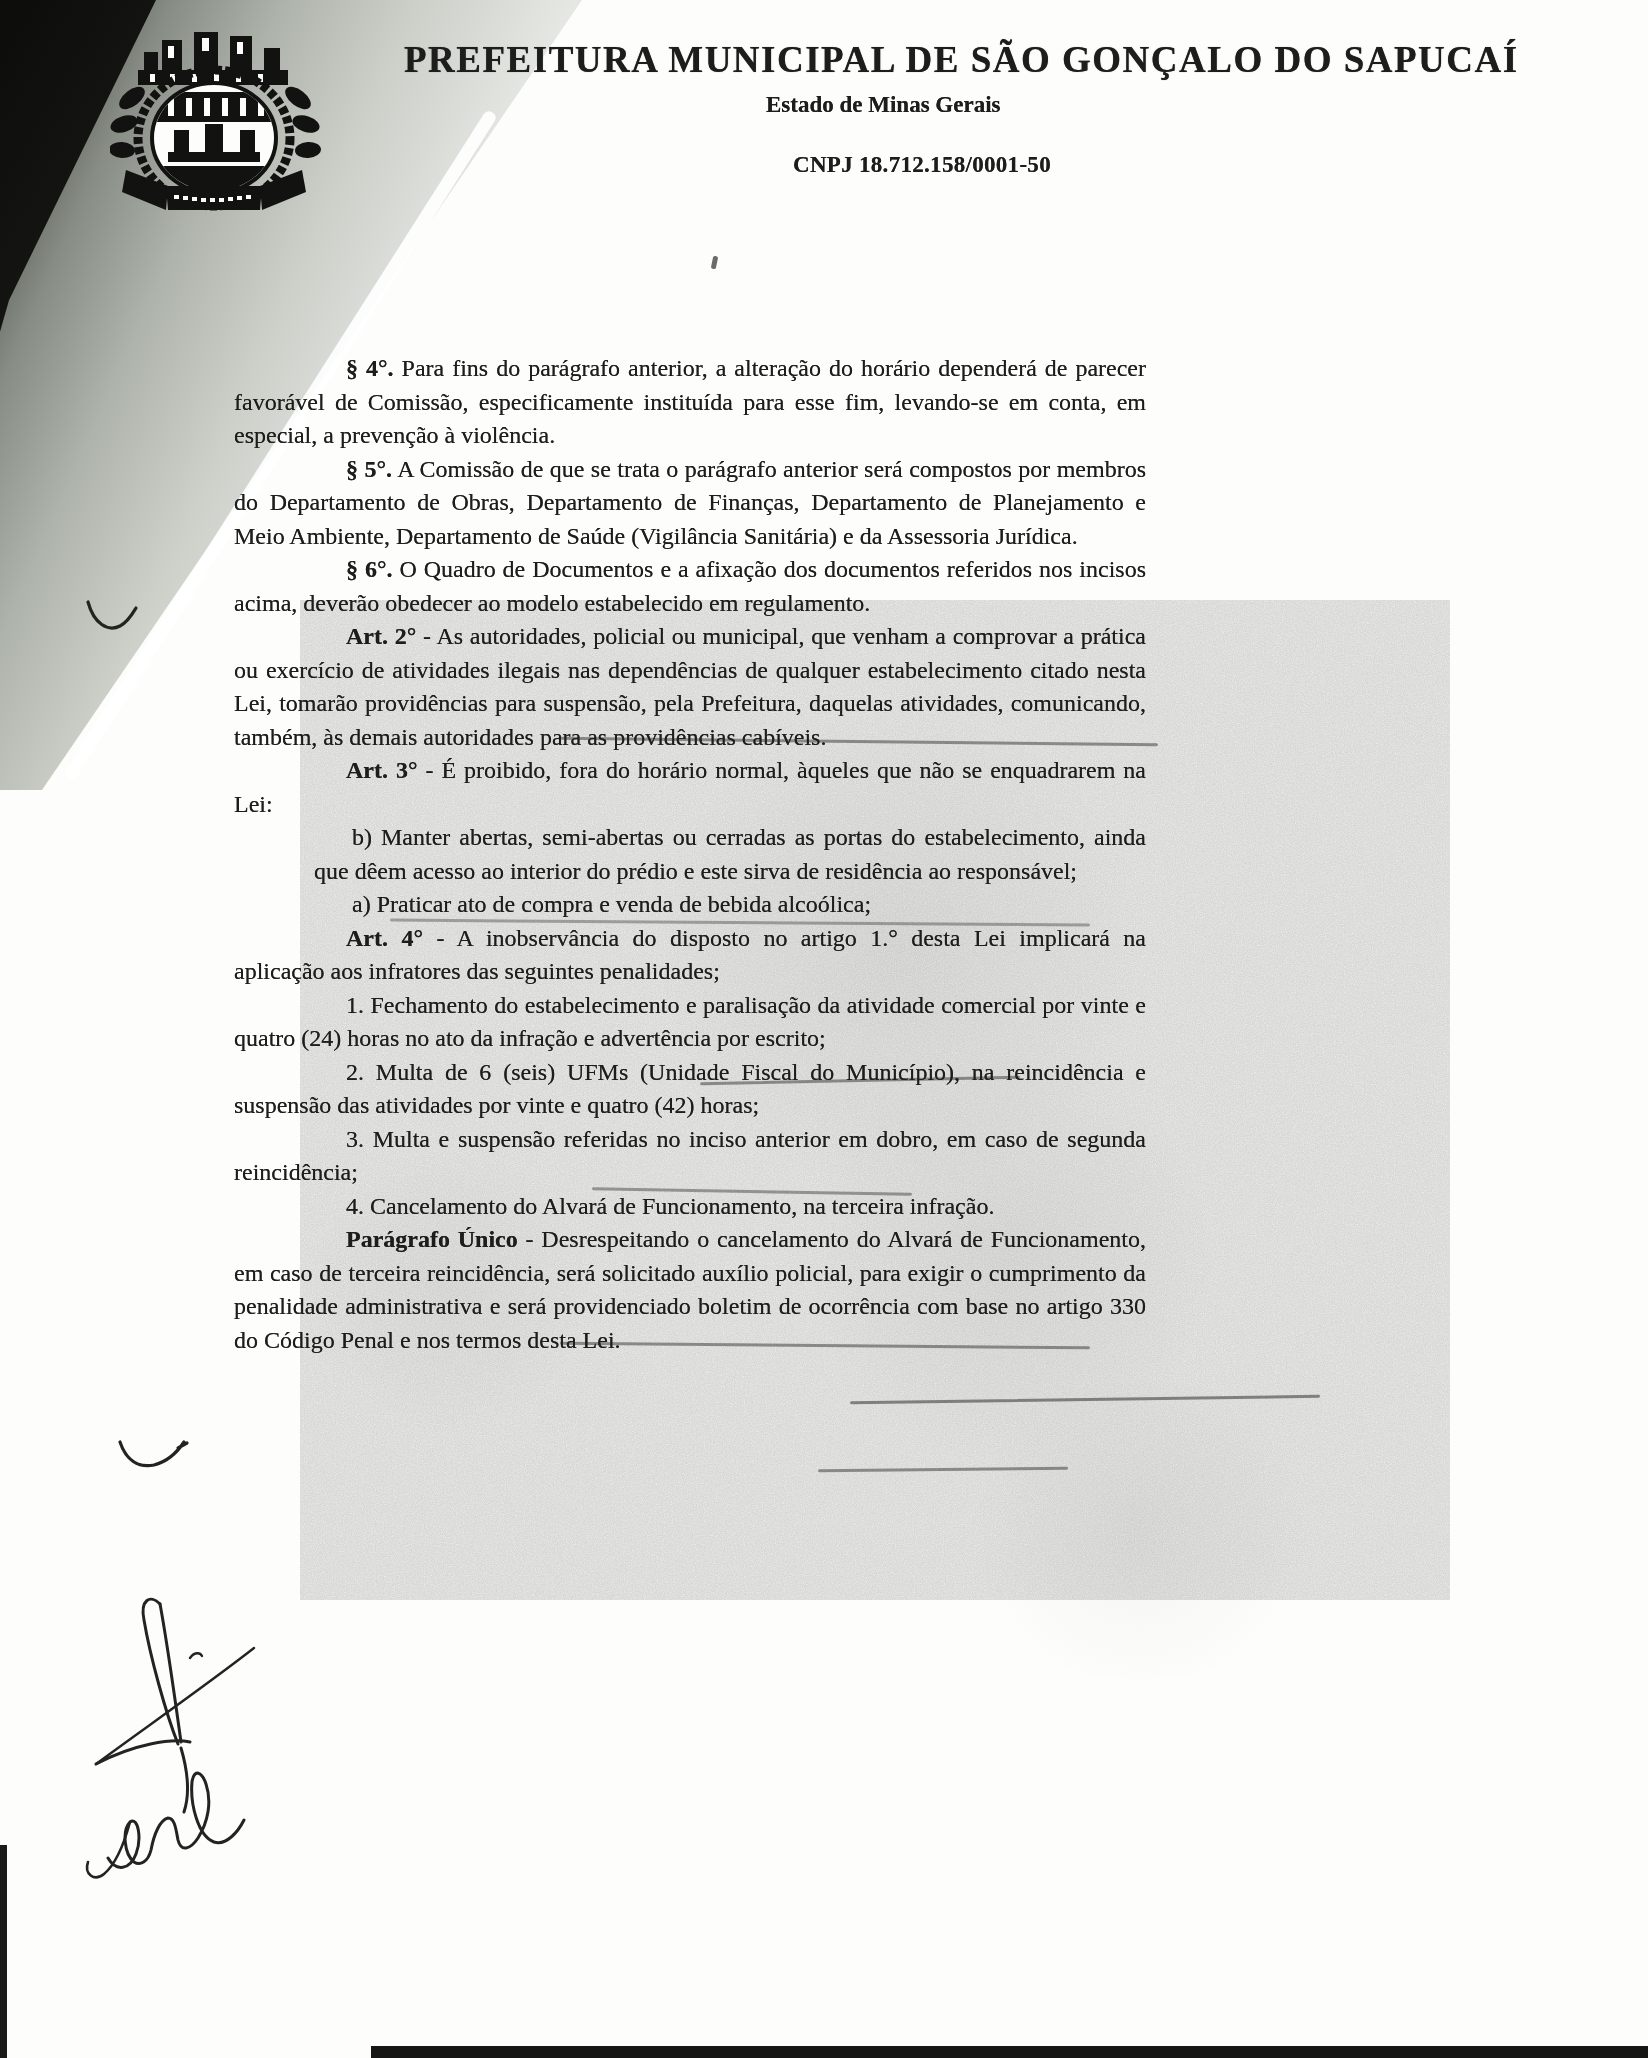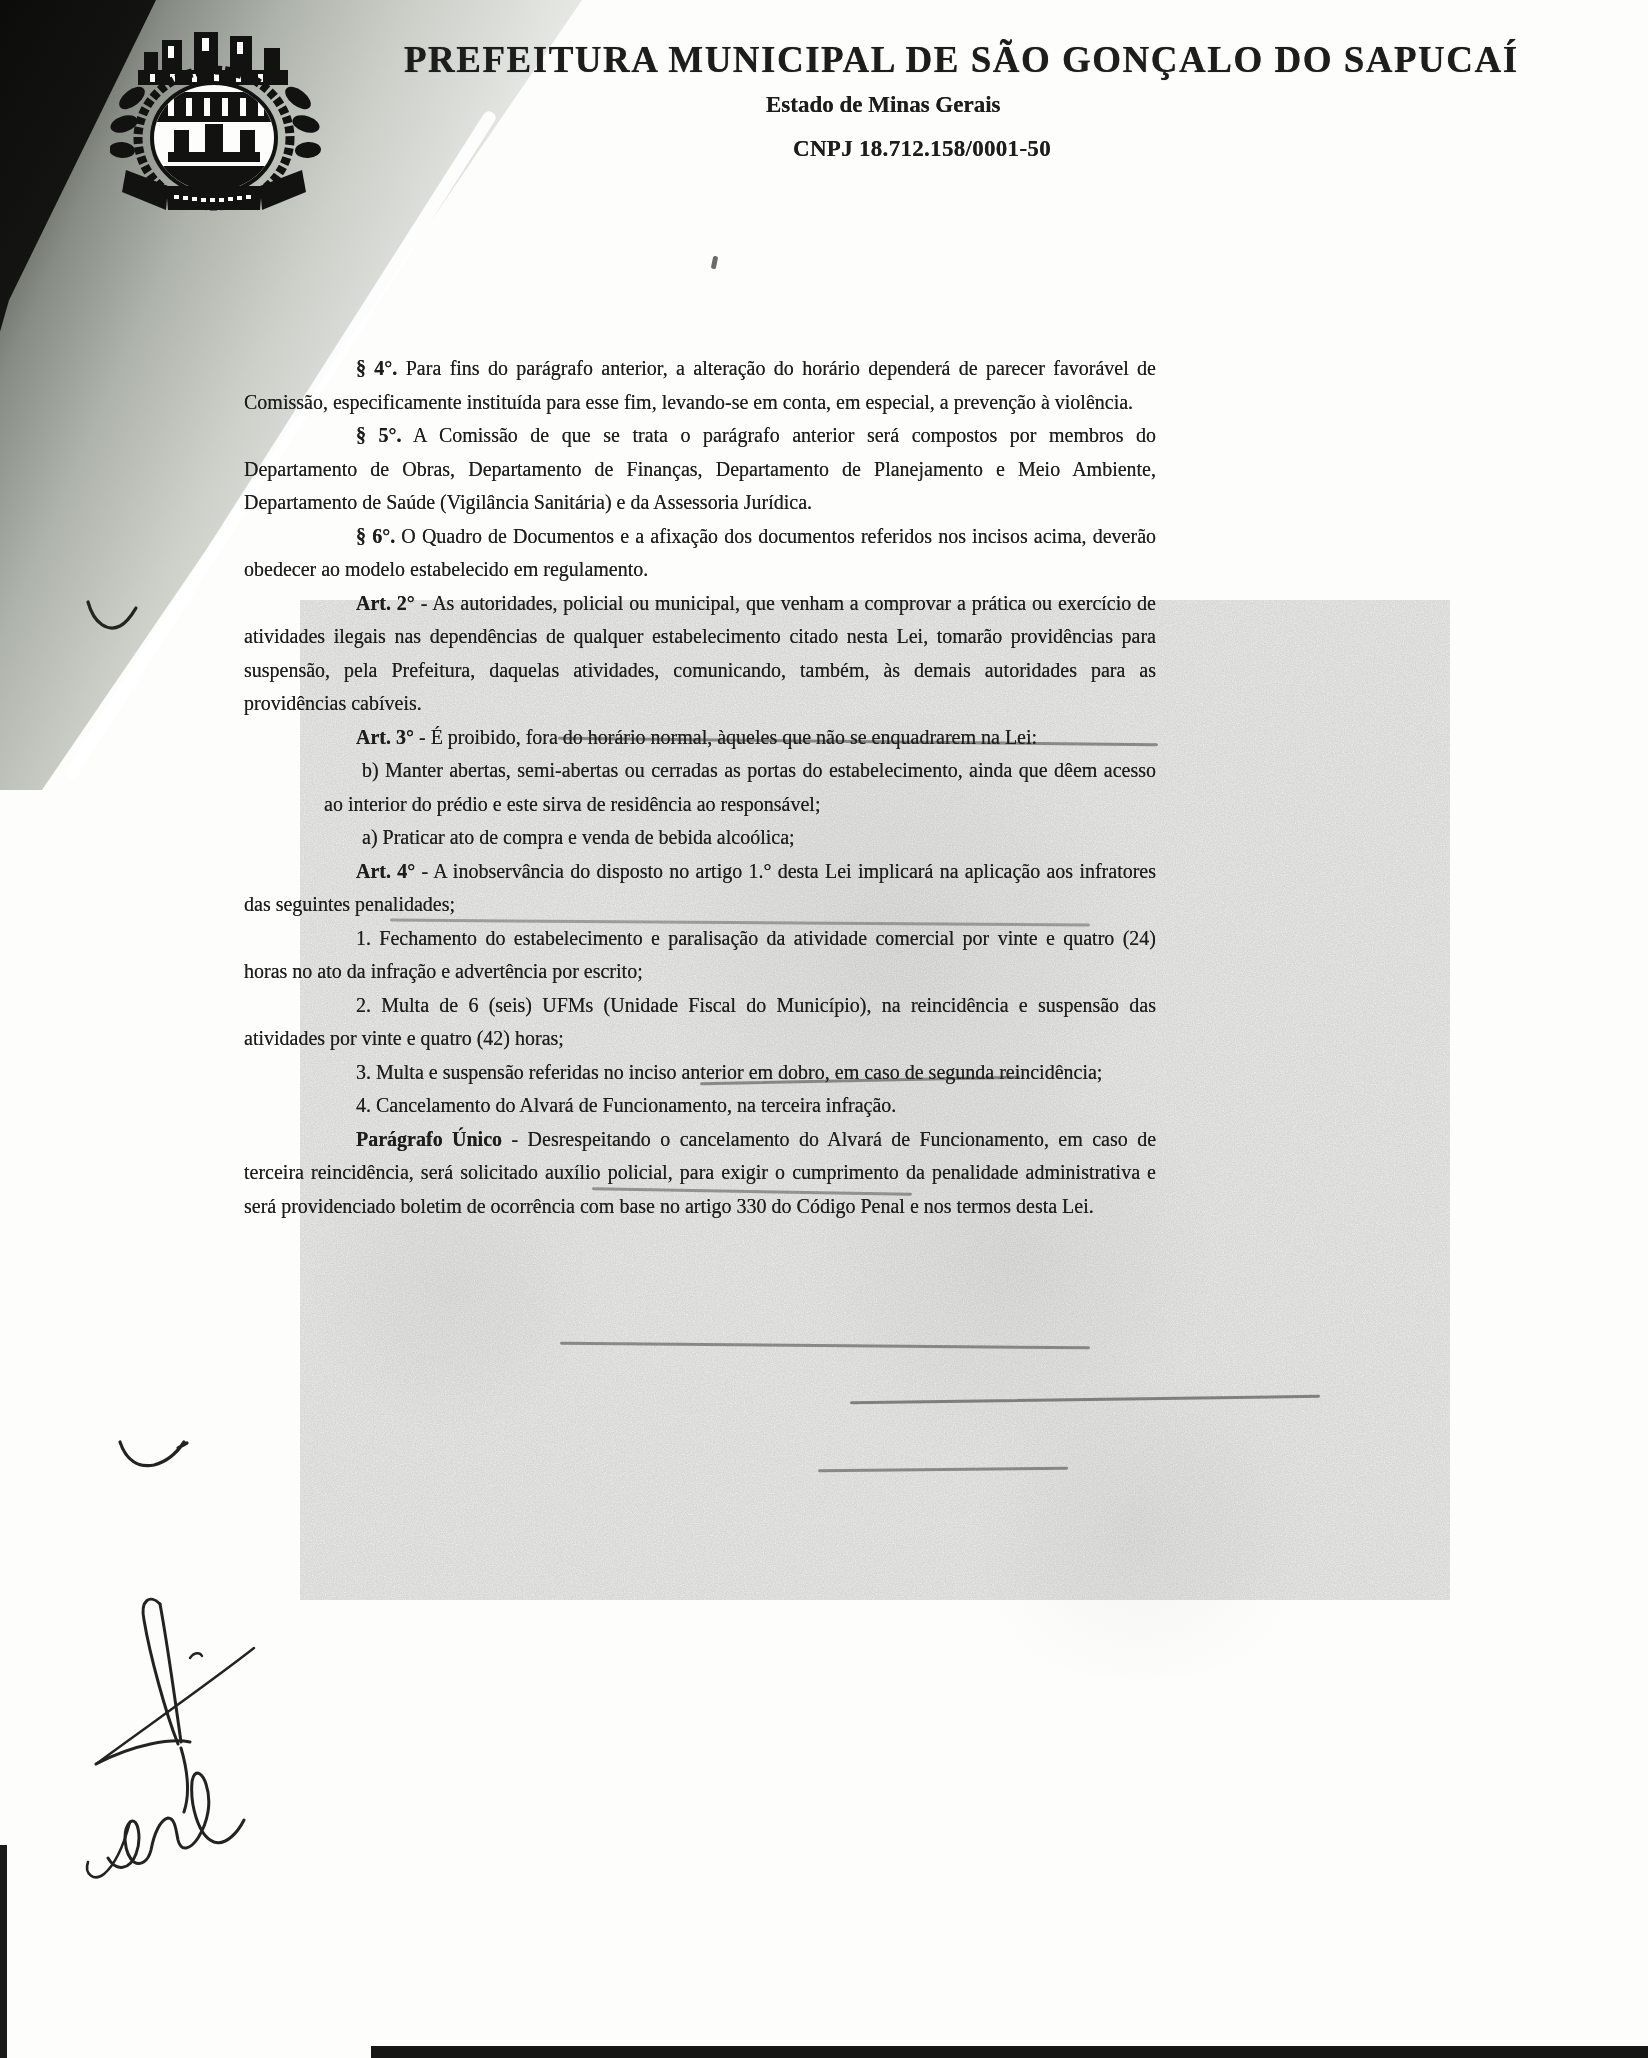--- a/index.html
+++ b/index.html
@@ -34,29 +34,29 @@
   .doc-title {
     position:absolute; left:404px; top:38px; white-space:nowrap;
     font-size:37px; font-weight:bold; letter-spacing:1.5px;
     text-shadow:0 0 .7px rgba(20,20,18,.8);
   }
   .doc-subtitle {
     position:absolute; left:766px; top:92px; font-size:23px; font-weight:bold;
     text-shadow:0 0 .6px rgba(20,20,18,.8);
   }
   .doc-cnpj {
-    position:absolute; left:793px; top:136px; font-size:23px; font-weight:bold; letter-spacing:.3px;
+    position:absolute; left:793px; top:152px; font-size:23px; font-weight:bold; letter-spacing:.3px;
     text-shadow:0 0 .6px rgba(20,20,18,.8);
   }
   .crest { position:absolute; left:110px; top:22px; width:228px; height:196px; }
 
   
   .doc-body {
-    position:absolute; left:244px; top:352px; width:912px;
-    font-size:20px; line-height:33.5px; text-align:justify;
+    position:absolute; left:234px; top:352px; width:912px;
+    font-size:24px; line-height:33.5px; text-align:justify;
     text-shadow:0 0 .6px rgba(25,25,22,.75);
   }
   .doc-body p { margin:0; }
   .para { text-indent:112px; }
   .lead { font-weight:bold; }
   .lead-italic { font-weight:bold; }
   .sub-item { padding-left:80px; text-indent:38px; }
 
   .p-s5 { margin-top:37px; }
   .p-s6 { margin-top:42px; }

